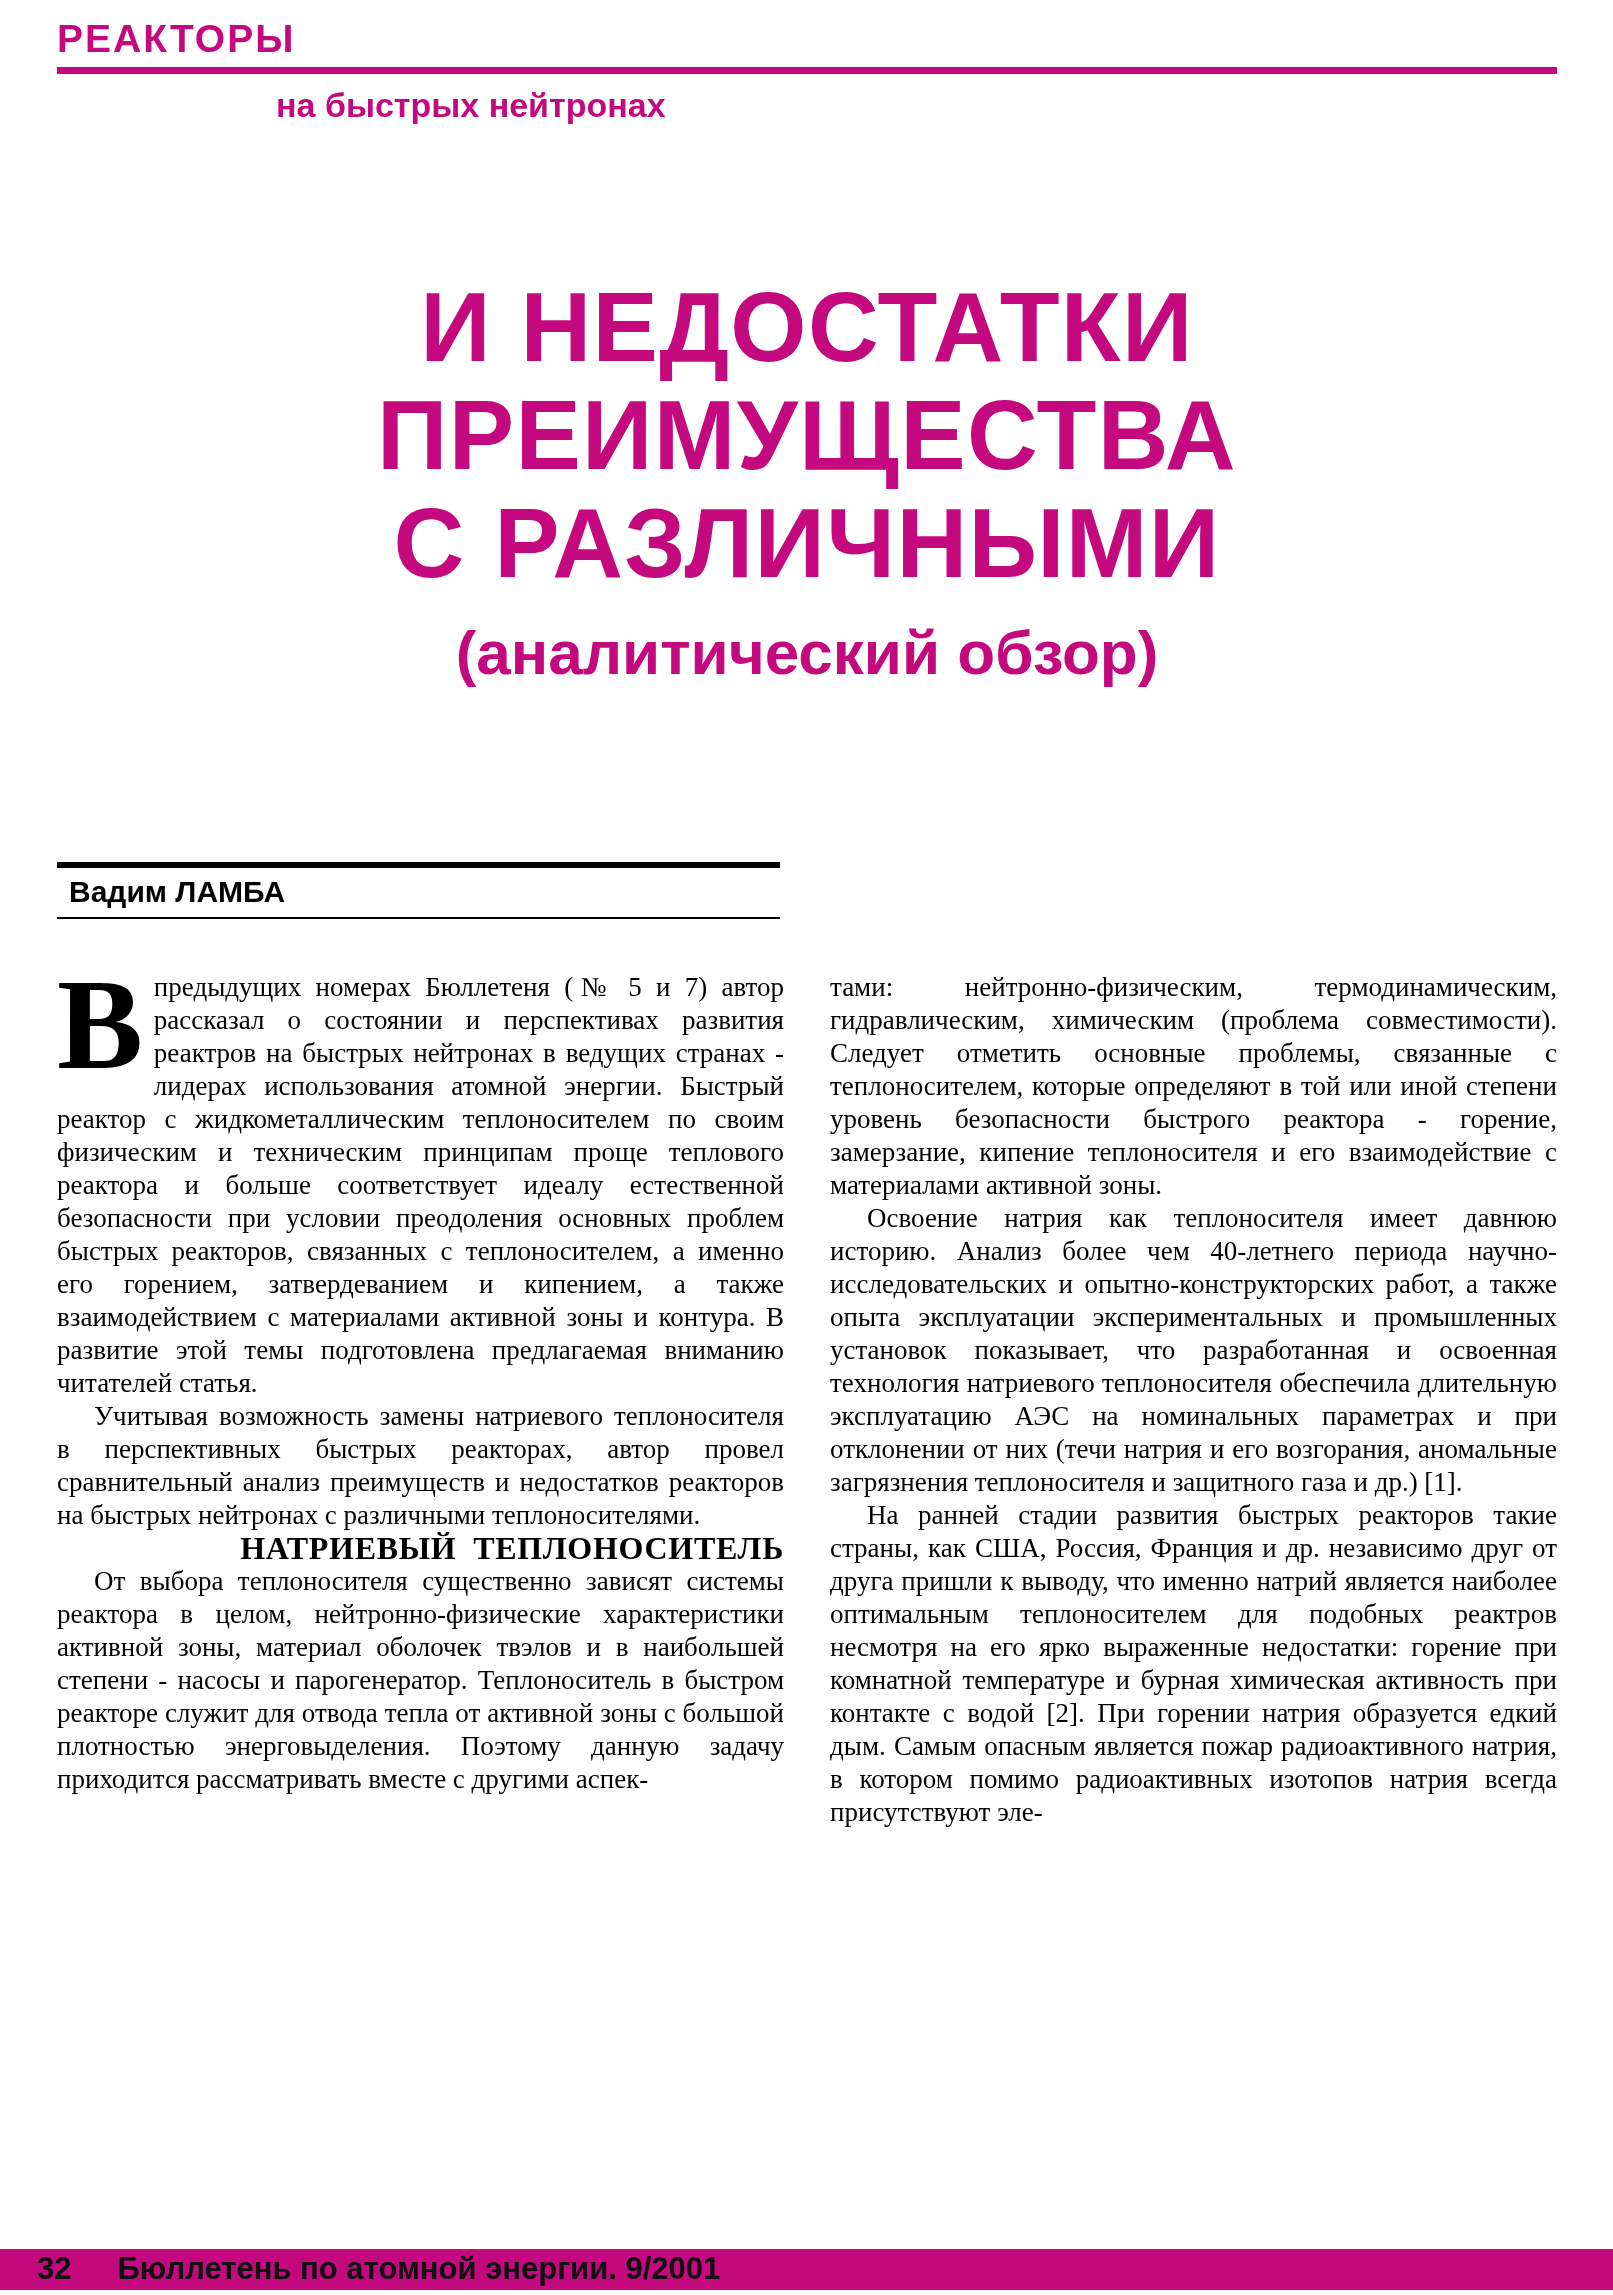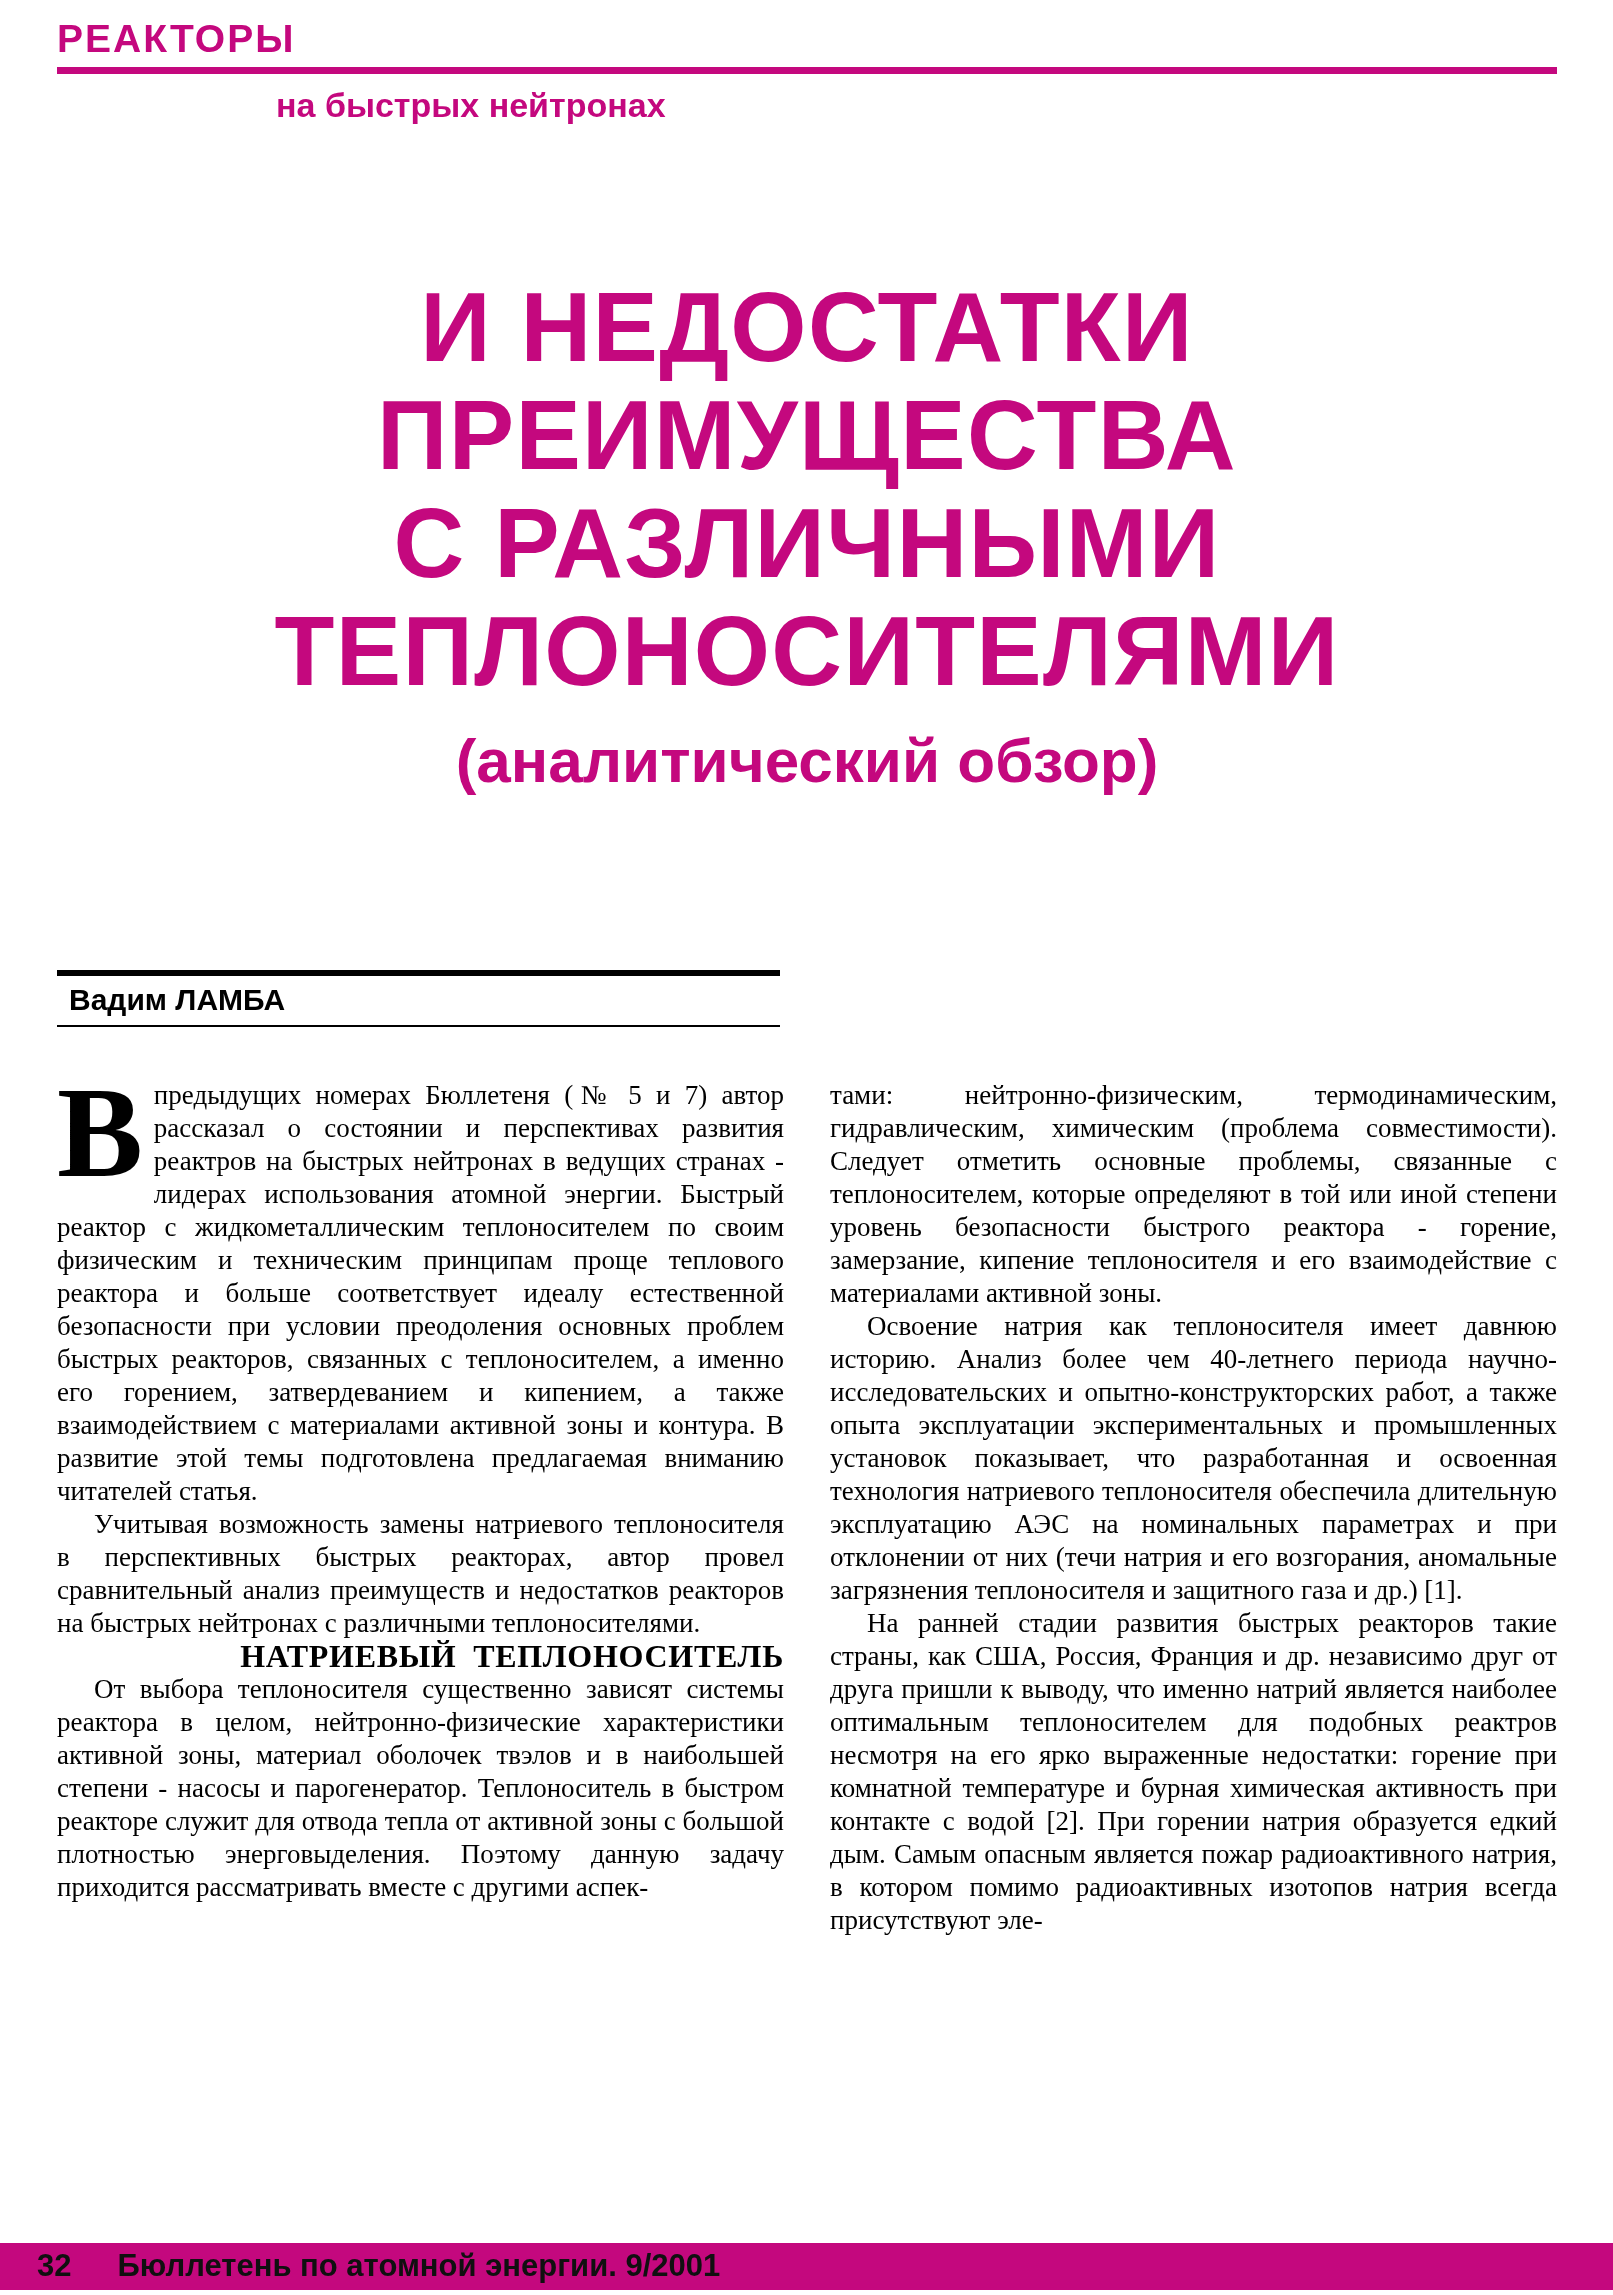--- a/index.html
+++ b/index.html
@@ -80,21 +80,21 @@
     letter-spacing: 0.7px;
     word-spacing: 8px;
     margin: 20px 0 15px 0;
     text-indent: 0;
   }
 
   
   .footer {
     position: absolute;
     left: 0; right: 0; bottom: 5.4px;
-    height: 47px;
+    height: 41px;
     background: var(--accent);
     display: flex;
     align-items: center;
     font-family: "Liberation Sans", sans-serif;
     font-weight: bold;
     font-size: 31px;
     color: #101010;
   }
   .footer .pg { margin-left: 37px; }
   .footer .journal { margin-left: 46px; }
@@ -106,21 +106,20 @@
   <div class="content">
 
     <div class="kicker">РЕАКТОРЫ</div>
     <div class="kicker-rule"></div>
     <div class="subkicker">на быстрых нейтронах</div>
 
     <div class="title">
       <div class="title-line">И НЕДОСТАТКИ</div>
       <div class="title-line">ПРЕИМУЩЕСТВА</div>
       <div class="title-line">С РАЗЛИЧНЫМИ</div>
-      <div class="title-line">ТЕПЛОНОСИТЕЛЯМИ</div>
       <div class="title-subtitle">(аналитический обзор)</div>
     </div>
 
     <div class="author-block">
       <div class="author-rule-top"></div>
       <div class="author-name">Вадим ЛАМБА</div>
       <div class="author-rule-bottom"></div>
     </div>
 
     <div class="columns">

